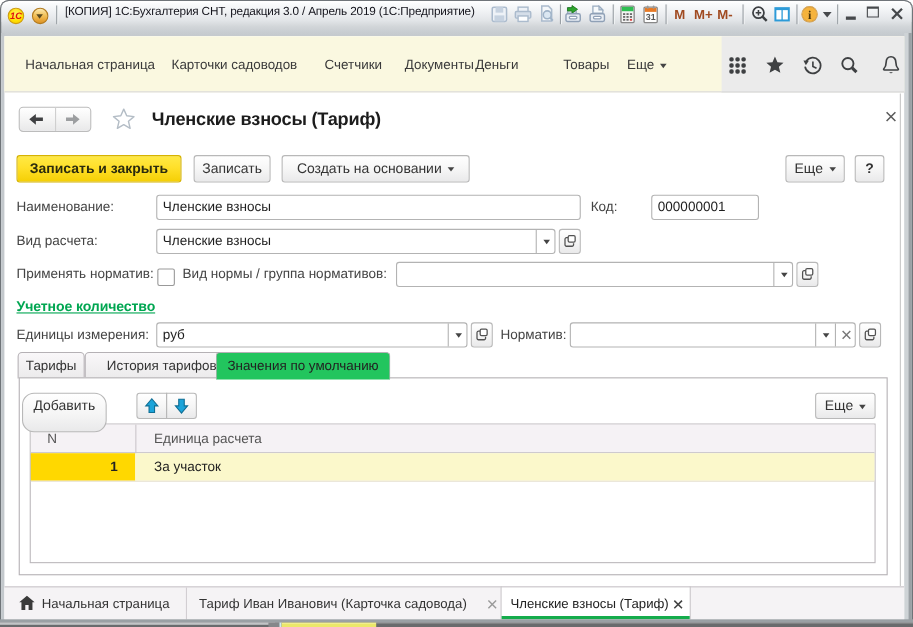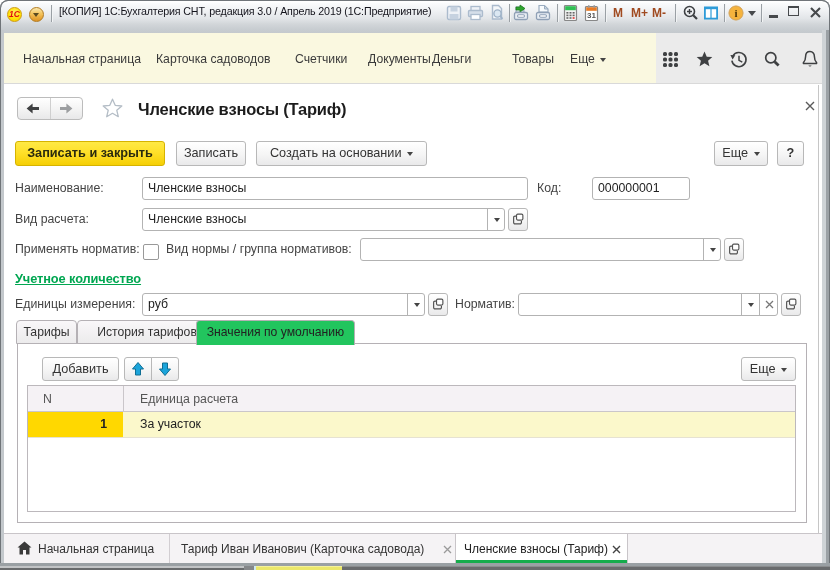--- a/index.html
+++ b/index.html
@@ -128,21 +128,21 @@
 <div class="abs" style="left:769px;top:15px;width:9px;height:3px;background:#46494c;"></div>
 <div class="abs" style="left:788px;top:6px;width:11px;height:10px;border:1.6px solid #46494c;border-top-width:2.6px;box-sizing:border-box;"></div>
 <svg class="abs" style="left:809px;top:6px;" width="13" height="13" viewBox="0 0 13 13">
   <path d="M2 2 L11 11 M11 2 L2 11" stroke="#46494c" stroke-width="2.1"></path>
 </svg>
 
 <div class="abs" style="left:4px;top:33px;width:818px;height:51px;background:#faf8e0;border-bottom:1px solid #d9d9d9;box-sizing:border-box;"></div>
 <div class="abs" style="left:656px;top:33px;width:166px;height:51px;background:#ebebeb;border-bottom:1px solid #d9d9d9;box-sizing:border-box;"></div>
 <div class="abs" id="menuitems" style="top:52px;left:0;width:830px;height:16px;font-size:12.2px;color:#3a3a3a;">
   <span class="abs" style="left:23px;">Начальная страница</span>
-  <span class="abs" style="left:156px;">Карточка садоводов</span>
+  <span class="abs" style="left:156px;">Карточки садоводов</span>
   <span class="abs" style="left:295px;">Счетчики</span>
   <span class="abs" style="left:368px;">Документы</span>
   <span class="abs" style="left:432px;text-align:center;">Деньги</span>
   <span class="abs" style="left:512px;">Товары</span>
   <span class="abs" style="left:570px;">Еще <span class="caret" style="margin-left:2px;"></span></span>
 </div>
 <svg class="abs" style="left:662px;top:51px;" width="17" height="17" viewBox="0 0 17 17">
   <g fill="#3e4042">
     <rect x="1" y="1" width="4" height="4" rx="1.6"></rect>
       <rect x="6.5" y="1" width="4" height="4" rx="1.6"></rect>
@@ -251,21 +251,21 @@
       <use href="#openico"></use>
     </svg>
   </div>
 
 <div class="abs" style="left:16px;top:320px;width:61px;height:24px;background:linear-gradient(#f9f7f9,#ecebec);border:1px solid #b5b1b5;border-radius:4px 4px 0 0;box-sizing:border-box;font-size:12.2px;color:#333;text-align:center;line-height:23px;">Тарифы</div>
 <div class="abs" style="left:77px;top:320px;width:140px;height:24px;background:linear-gradient(#f9f7f9,#ecebec);border:1px solid #b5b1b5;border-radius:4px 4px 0 0;box-sizing:border-box;font-size:12.2px;color:#333;text-align:center;line-height:23px;">История тарифов</div>
 <div class="abs" style="left:196px;top:320px;width:159px;height:25px;background:#22c55e;border:1px solid #b5b1b5;border-bottom:none;border-radius:4px 4px 0 0;box-sizing:border-box;font-size:12.2px;color:#222;text-align:center;line-height:23px;z-index:3;">Значения по умолчанию</div>
 
 <div class="abs" style="left:17px;top:343px;width:790px;height:180px;background:#fff;border:1px solid #b5b1b5;box-sizing:border-box;z-index:1;"></div>
 
-<div class="btn" style="left:42px;top:357px;width:77px;height:24px;line-height:22px;z-index:4;">Добавить</div>
+<div class="btn" style="left:20px;top:357px;width:77px;height:36px;line-height:22px;z-index:4;border-radius:11px;">Добавить</div>
 <div class="btn" style="left:124px;top:357px;width:28px;height:24px;z-index:4;border-radius:3px 0 0 3px;"></div>
 <div class="btn" style="left:151px;top:357px;width:28px;height:24px;z-index:4;border-radius:0 3px 3px 0;"></div>
 <svg class="abs" style="left:131px;top:361px;z-index:5;" width="14" height="16" viewBox="0 0 14 16">
   <path d="M7 1.5 L12.5 8 H9.5 V14 H4.5 V8 H1.5 Z" fill="#1ba4da" stroke="#0f6e94" stroke-width="1"></path>
 </svg>
 <svg class="abs" style="left:158px;top:361px;z-index:5;" width="14" height="16" viewBox="0 0 14 16">
   <path d="M7 14.5 L1.5 8 H4.5 V2 H9.5 V8 H12.5 Z" fill="#1ba4da" stroke="#0f6e94" stroke-width="1"></path>
 </svg>
 <div class="btn" style="left:741px;top:357px;width:55px;height:24px;line-height:22px;z-index:4;">Еще <span class="caret" style="margin-left:2px;"></span></div>
 

